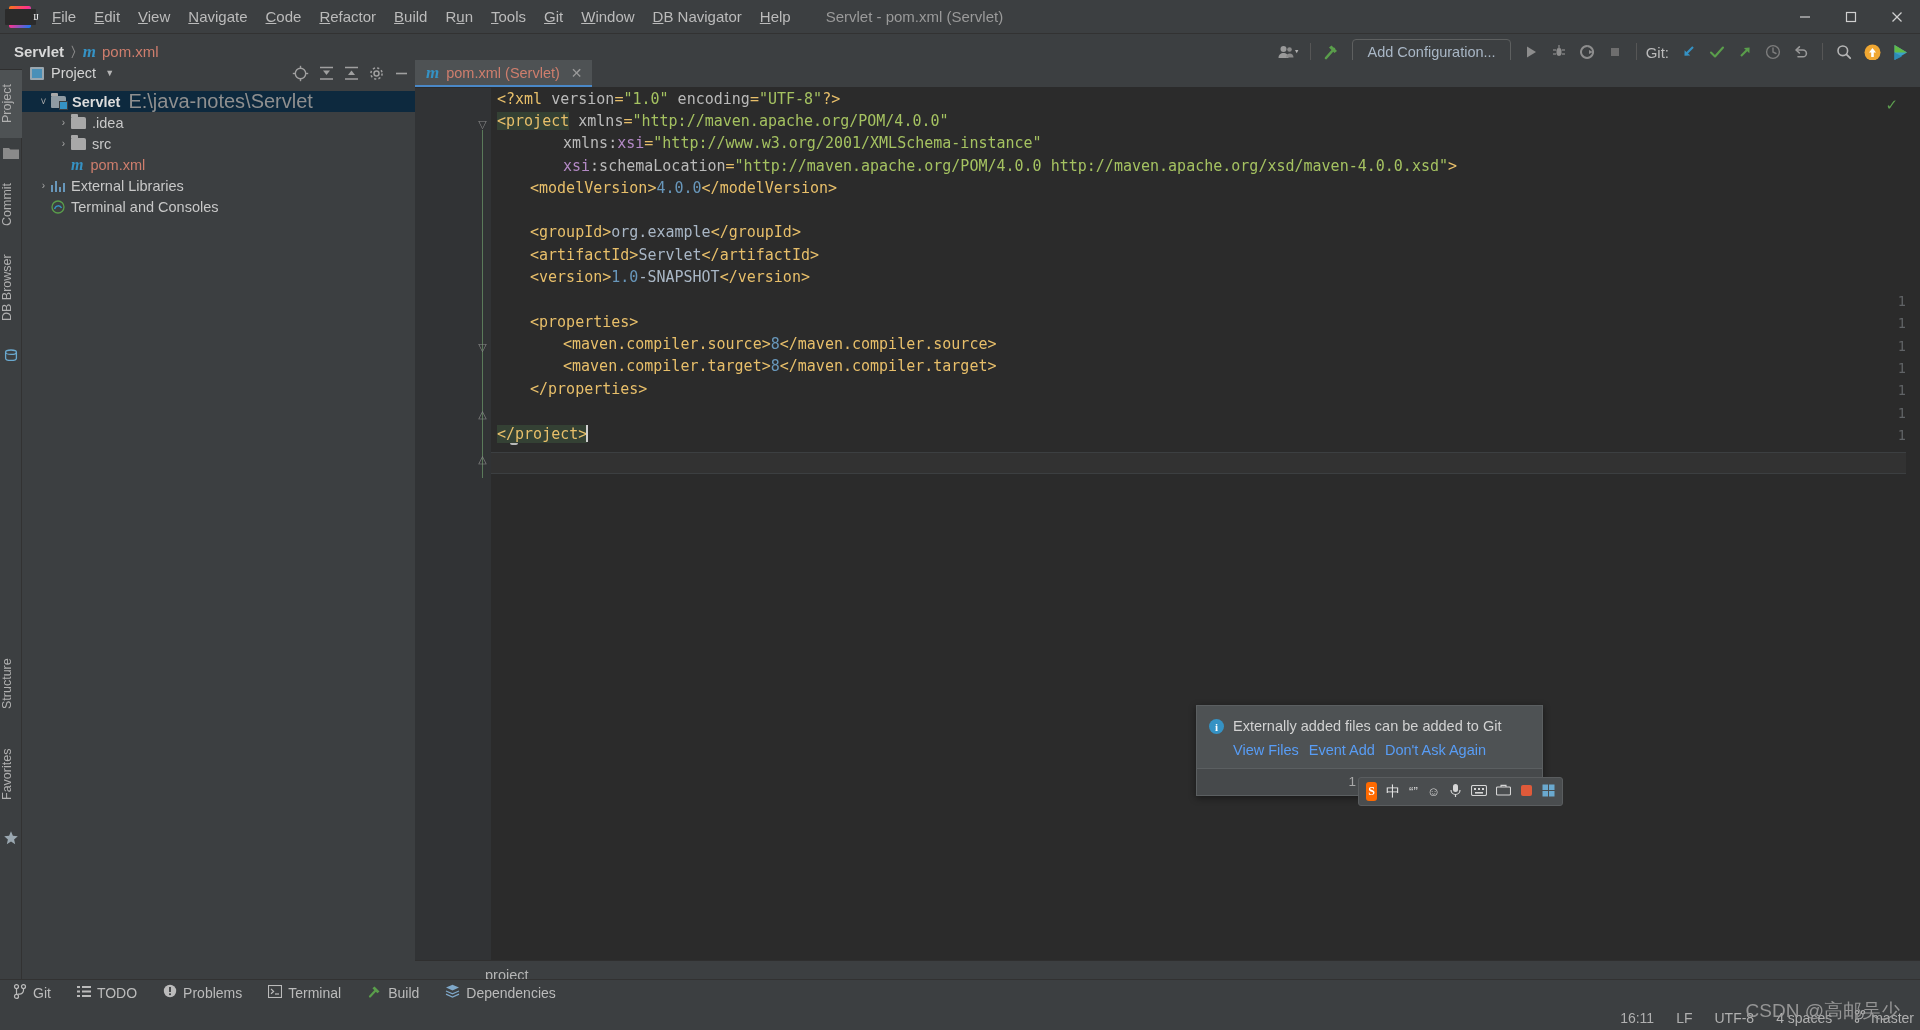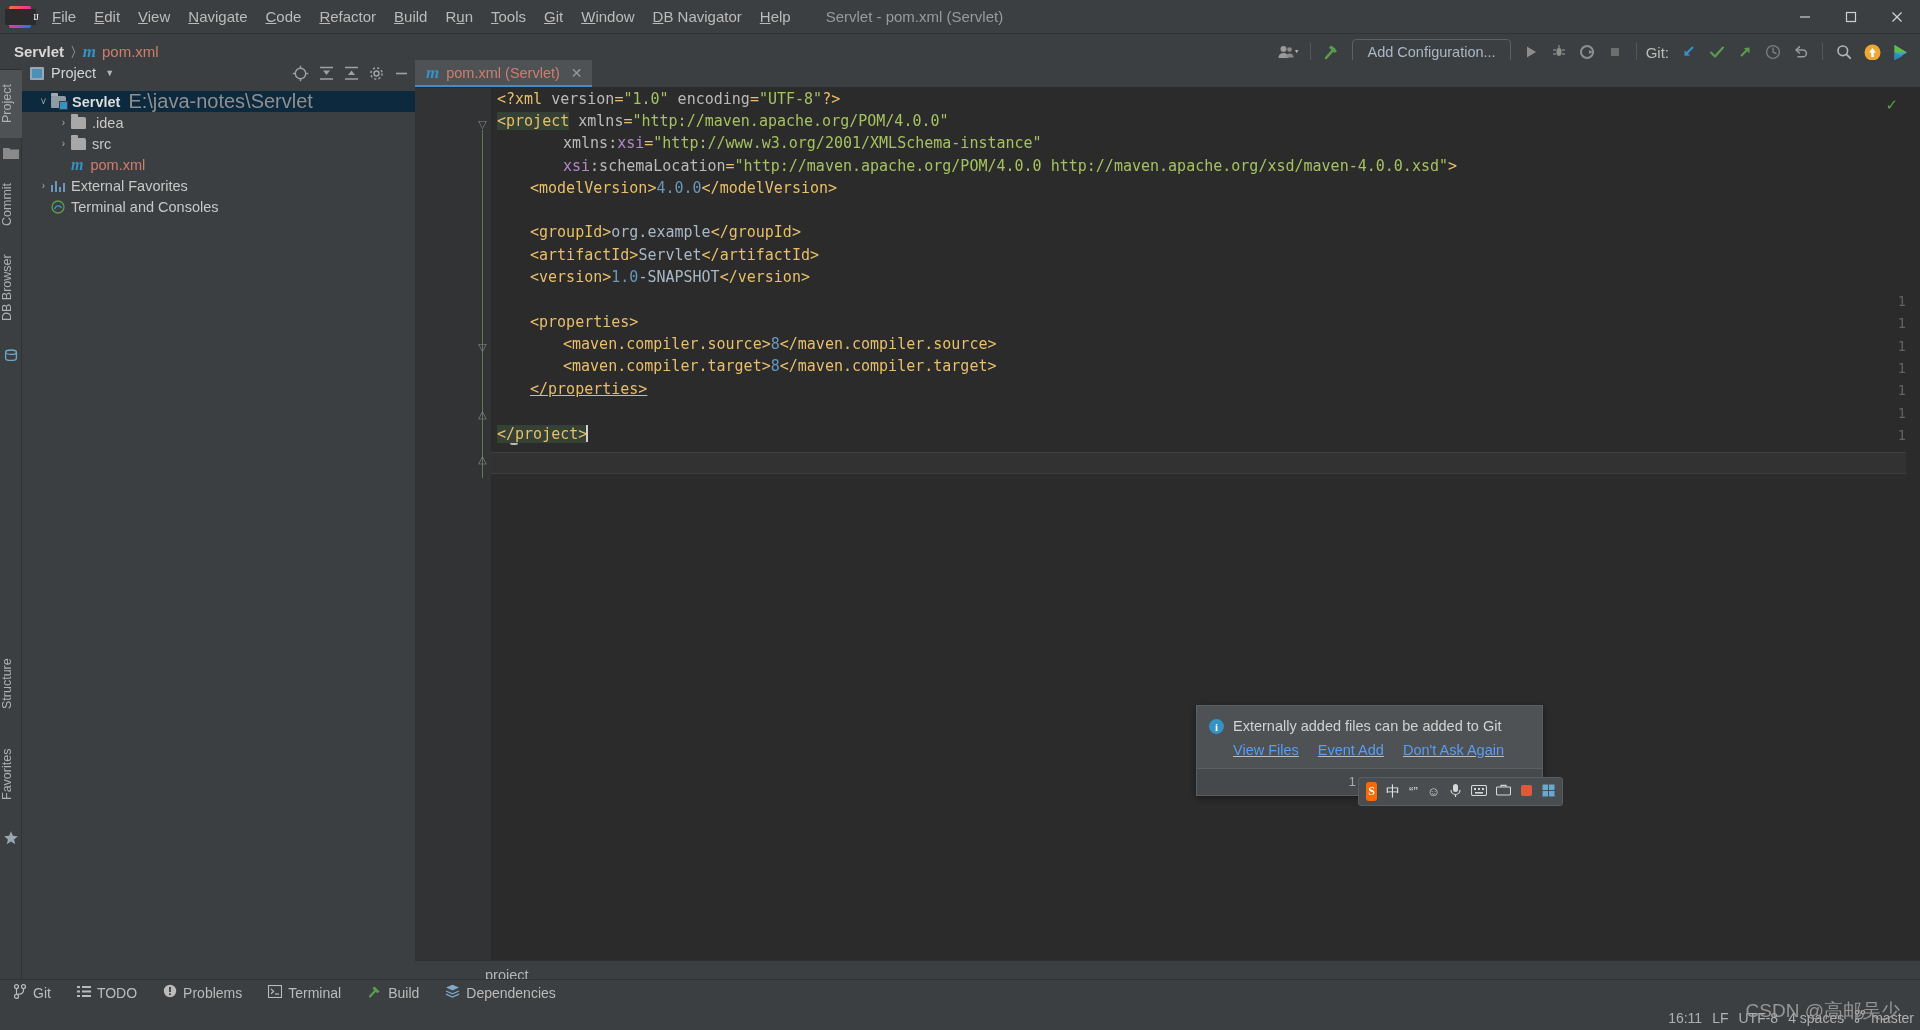--- a/index.html
+++ b/index.html
@@ -233,21 +233,21 @@
   }
   .notif-body { padding:12px 14px 10px 12px; }
   .notif-row1 { display:flex; align-items:flex-start; gap:9px; }
   .i-ico {
     width:15px; height:15px; border-radius:50%; background:#3592c4; color:#ffffff;
     font-size:11px; font-weight:bold; display:flex; align-items:center;
     justify-content:center; flex:0 0 15px; margin-top:1px;
     font-family:"Liberation Serif", serif;
   }
   .notif-title { font-size:14.5px; color:#d2d2d2; }
-  .notif-actions { display:flex; gap:19px; padding-left:24px; margin-top:8px;text-decoration:underline; }
+  .notif-actions { display:flex; gap:10px; padding-left:24px; margin-top:8px; }
   .notif-actions a { color:#589df6; font-size:14.5px; text-decoration:none; }
   .notif-more {
     border-top:1px solid #5b5f61; text-align:center; padding:5px 0 6px;
     color:#a8a8a8; font-size:13.5px; background:#46494b;
   }
 
   
   .ime {
     position:absolute; left:1358px; top:777px; width:205px; height:29px;
     background:#4a4d4f; border:1px solid #5a5d5f; border-radius:3px;
@@ -271,21 +271,21 @@
     display:flex; align-items:center; gap:6px; padding:0 13px;
     font-size:14px; color:#bbbbbb; white-space:nowrap;
   }
   .statusbar {
     position:absolute; left:0; bottom:0; width:1920px; height:25px;
     background:#3c3f41; display:flex; align-items:center;
     font-size:14px; color:#b0b0b0;
   }
   .sb-msg { margin-left:9px; display:flex; align-items:center; gap:8px; }
   .sb-right {
-    position:absolute; right:6px; display:flex; align-items:center; gap:10px;
+    position:absolute; right:6px; display:flex; align-items:center; gap:22px;
   }
   .evlog {
     position:absolute; right:8px; bottom:26px; display:flex; align-items:center; gap:6px;
     font-size:14px; color:#bbbbbb;
   }
   .badge {
     background:#4f9b45; color:#fff; font-size:11px; border-radius:3px;
     padding:1px 5px; line-height:13px;
   }
   .watermark {
@@ -545,21 +545,21 @@
         <span class="tlabel xml">pom.xml</span>
       </div>
       <div class="trow">
         <span class="arrow">›</span>
         <span class="lib-ico">
           <i style="height:7px;"></i>
             <i style="height:11px;"></i>
             <i style="height:5px;"></i>
             <i style="height:9px;"></i>
         </span>
-        <span class="tlabel">External Favorites</span>
+        <span class="tlabel">External Libraries</span>
       </div>
       <div class="trow" style="padding-left:29px;">
         <span class="scratch-ico">
           <svg width="14" height="14" viewBox="0 0 14 14">
             <circle cx="7" cy="7" r="6" fill="none" stroke="#5a9e4b" stroke-width="1.3"></circle>
             <path d="M3.5 9 C5 5, 9 5, 10.5 8" fill="none" stroke="#3592c4" stroke-width="1.5"></path>
           </svg>
         </span>
         <span class="tlabel">Terminal and Consoles</span>
       </div>
@@ -617,21 +617,21 @@
         <div class="cl" style="top:67px; padding-left:66px;"><span class="px">xsi</span><span class="at">:schemaLocation</span><span class="tg">=</span><span class="av">"http://maven.apache.org/POM/4.0.0 http://maven.apache.org/xsd/maven-4.0.0.xsd"</span><span class="tg">&gt;</span></div>
         <div class="cl" style="top:89px; padding-left:33px;"><span class="tg">&lt;modelVersion&gt;</span><span class="num">4.0.0</span><span class="tg">&lt;/modelVersion&gt;</span></div>
         <div class="cl" style="top:111px;"></div>
         <div class="cl" style="top:133px; padding-left:33px;"><span class="tg">&lt;groupId&gt;</span><span class="tx">org.example</span><span class="tg">&lt;/groupId&gt;</span></div>
         <div class="cl" style="top:156px; padding-left:33px;"><span class="tg">&lt;artifactId&gt;</span><span class="tx">Servlet</span><span class="tg">&lt;/artifactId&gt;</span></div>
         <div class="cl" style="top:178px; padding-left:33px;"><span class="tg">&lt;version&gt;</span><span class="num">1.0</span><span class="tx">-SNAPSHOT</span><span class="tg">&lt;/version&gt;</span></div>
         <div class="cl" style="top:200px;"></div>
         <div class="cl" style="top:223px; padding-left:33px;"><span class="tg">&lt;properties&gt;</span></div>
         <div class="cl" style="top:245px; padding-left:66px;"><span class="tg">&lt;maven.compiler.source&gt;</span><span class="num">8</span><span class="tg">&lt;/maven.compiler.source&gt;</span></div>
         <div class="cl" style="top:267px; padding-left:66px;"><span class="tg">&lt;maven.compiler.target&gt;</span><span class="num">8</span><span class="tg">&lt;/maven.compiler.target&gt;</span></div>
-        <div class="cl" style="top:290px; padding-left:33px;text-decoration:underline;"><span class="tg">&lt;/properties&gt;</span></div>
+        <div class="cl" style="top:290px; padding-left:33px;"><span class="tg">&lt;/properties&gt;</span></div>
         <div class="cl" style="top:312px;"></div>
         <div class="cl" style="top:335px;"><span class="tg seltok">&lt;/project&gt;</span><span class="caret"></span></div>
       </div>
 
       <div class="check-ok">✓</div>
       <div class="scroll-right"></div>
     </div>
 
     <div class="breadcrumb-bar">
       <span>project</span>

